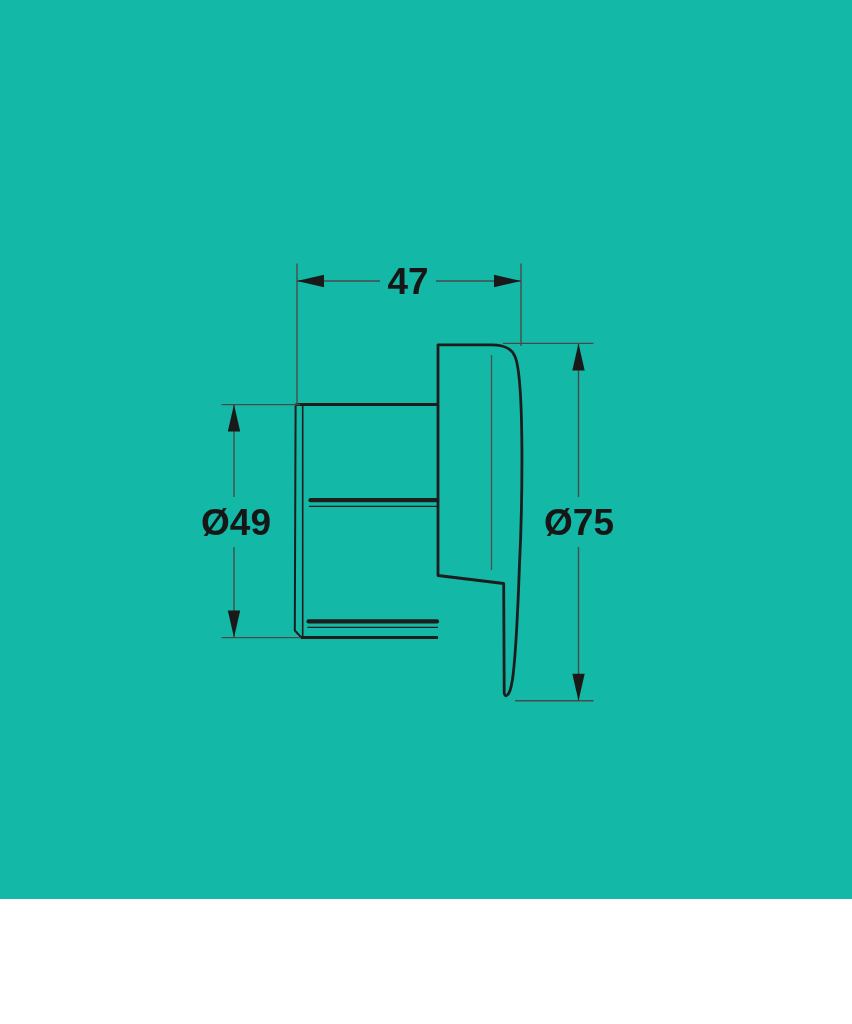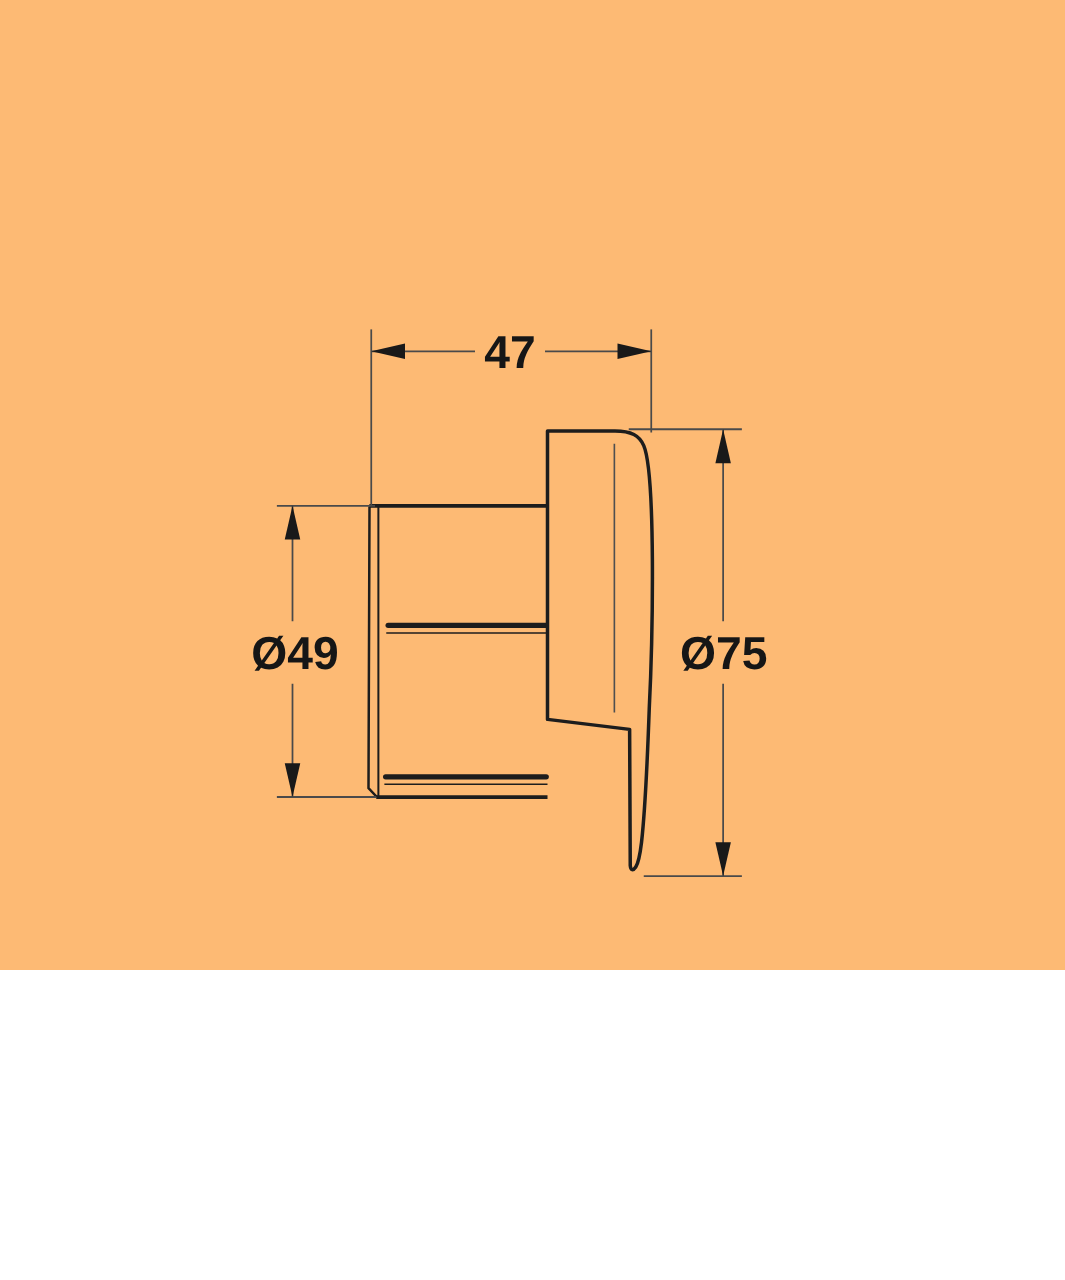--- a/index.html
+++ b/index.html
@@ -3,22 +3,22 @@
 <meta charset="utf-8">
 <style>
   html, body {
     margin: 0;
     padding: 0;
     background: #ffffff;
   }
   .screen {
     position: relative;
     width: 852px;
-    height: 776px;
-    background: #fdba74;
+    height: 899px;
+    background: #14b8a6;
     overflow: hidden;
     font-family: "Liberation Sans", sans-serif;
   }
   svg.drawing {
     position: absolute;
     left: 0;
     top: 0;
     width: 852px;
     height: 1024px;
     display: block;

